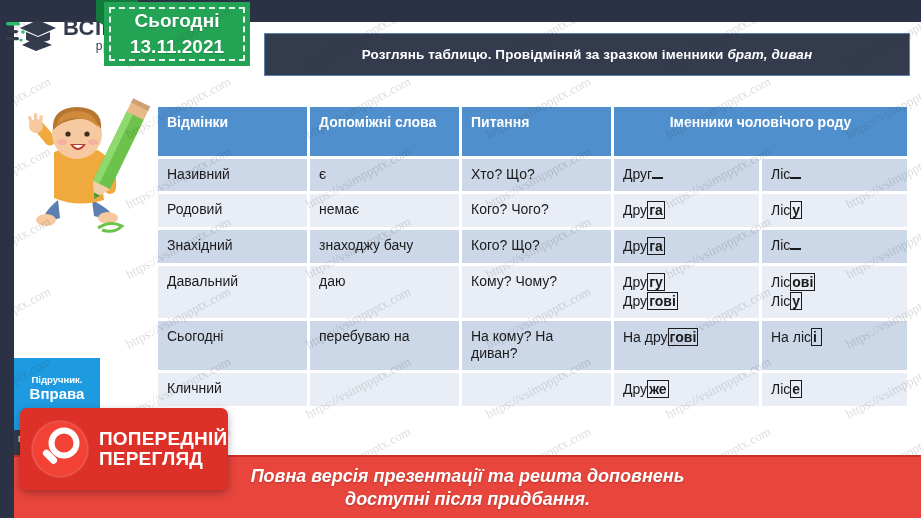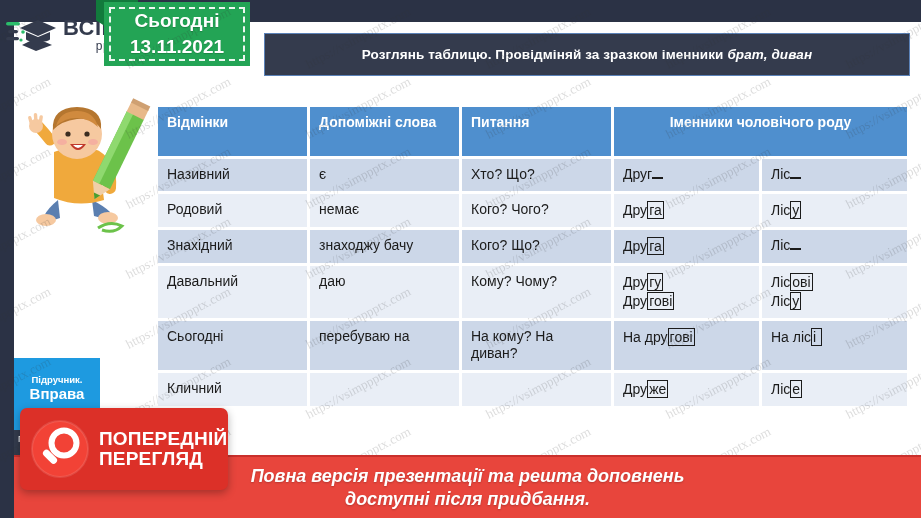--- a/index.html
+++ b/index.html
@@ -129,20 +129,21 @@
   table.grammar tbody tr:nth-child(even) td { background: #e9eef6; }
   col.c1 { width: 152px; } col.c2 { width: 152px; }
   col.c3 { width: 152px; } col.c4 { width: 148px; } col.c5 { width: 148px; }
   .word { white-space: nowrap; }
   .ending {
     display: inline-block;
     border: 1.4px solid #1b1b1b;
     padding: 0 1px;
     min-width: 11px;
     line-height: 1.15;
+    font-weight: bold;
   }
   .noun-line { display: block; }
 
   
   .preview-badge {
     position: absolute; left: 20px; top: 408px;
     width: 208px; height: 82px;
     background: #dc3028;
     border-radius: 7px;
     box-shadow: 0 3px 8px rgba(0,0,0,.3);

